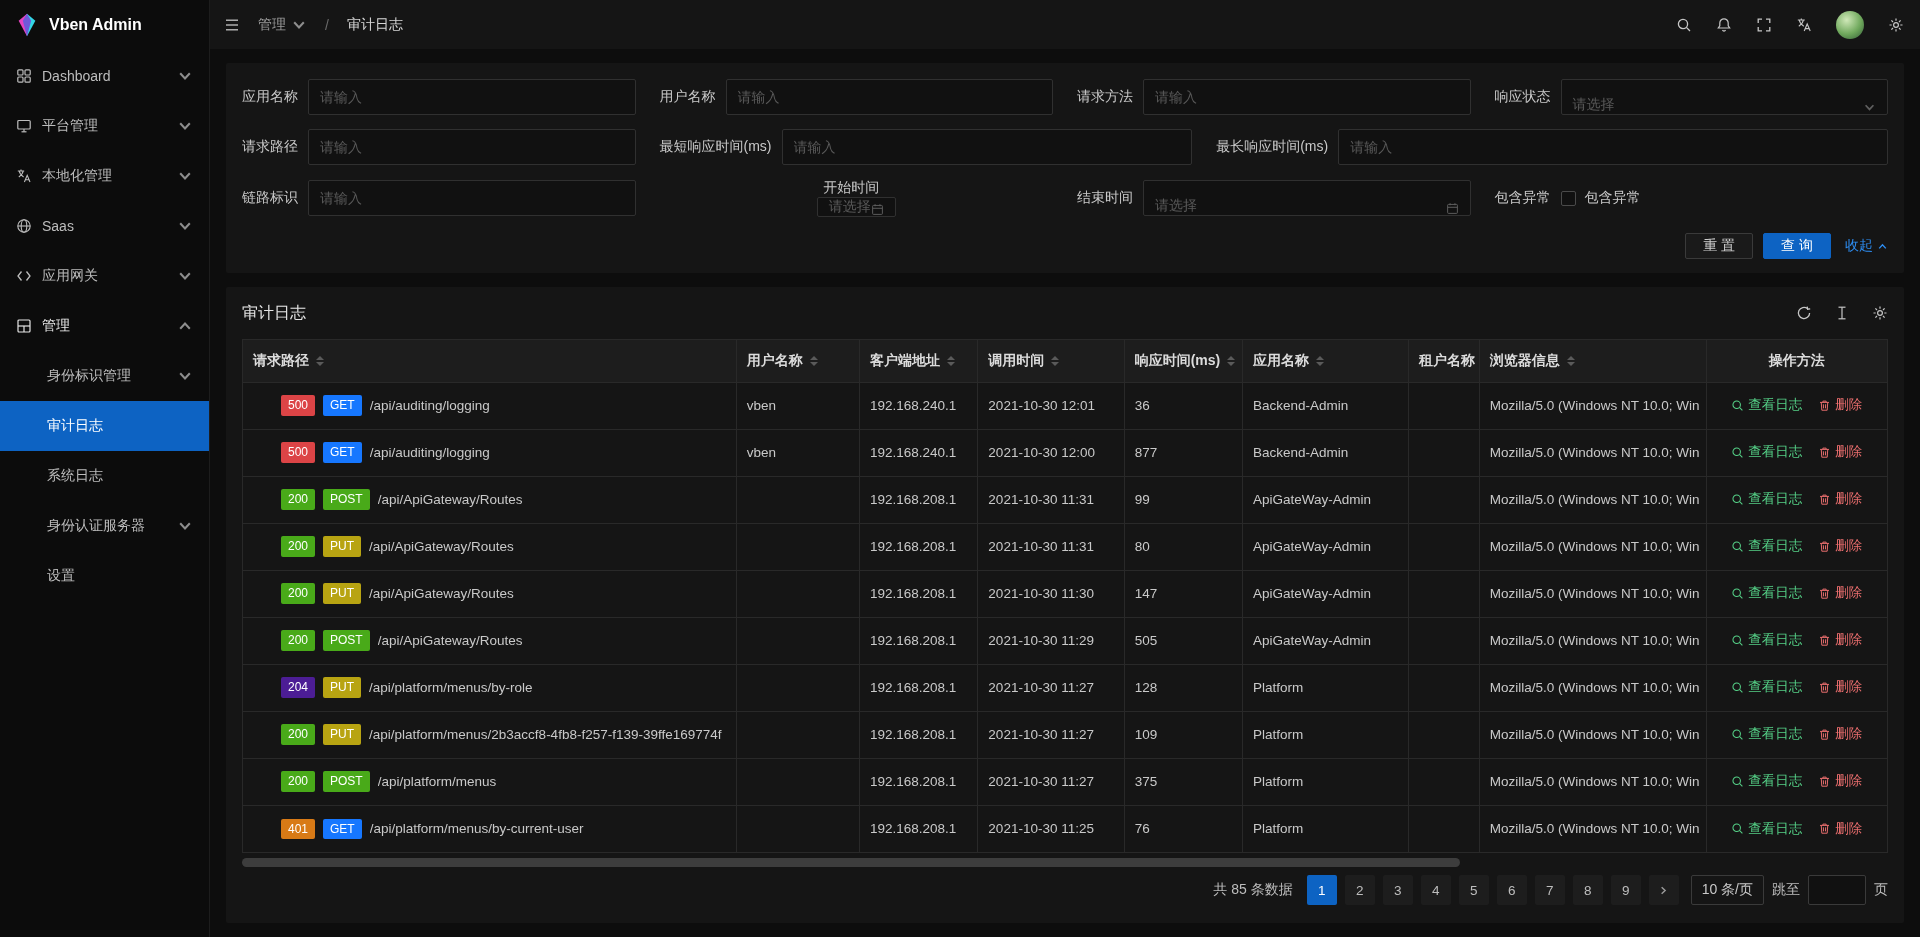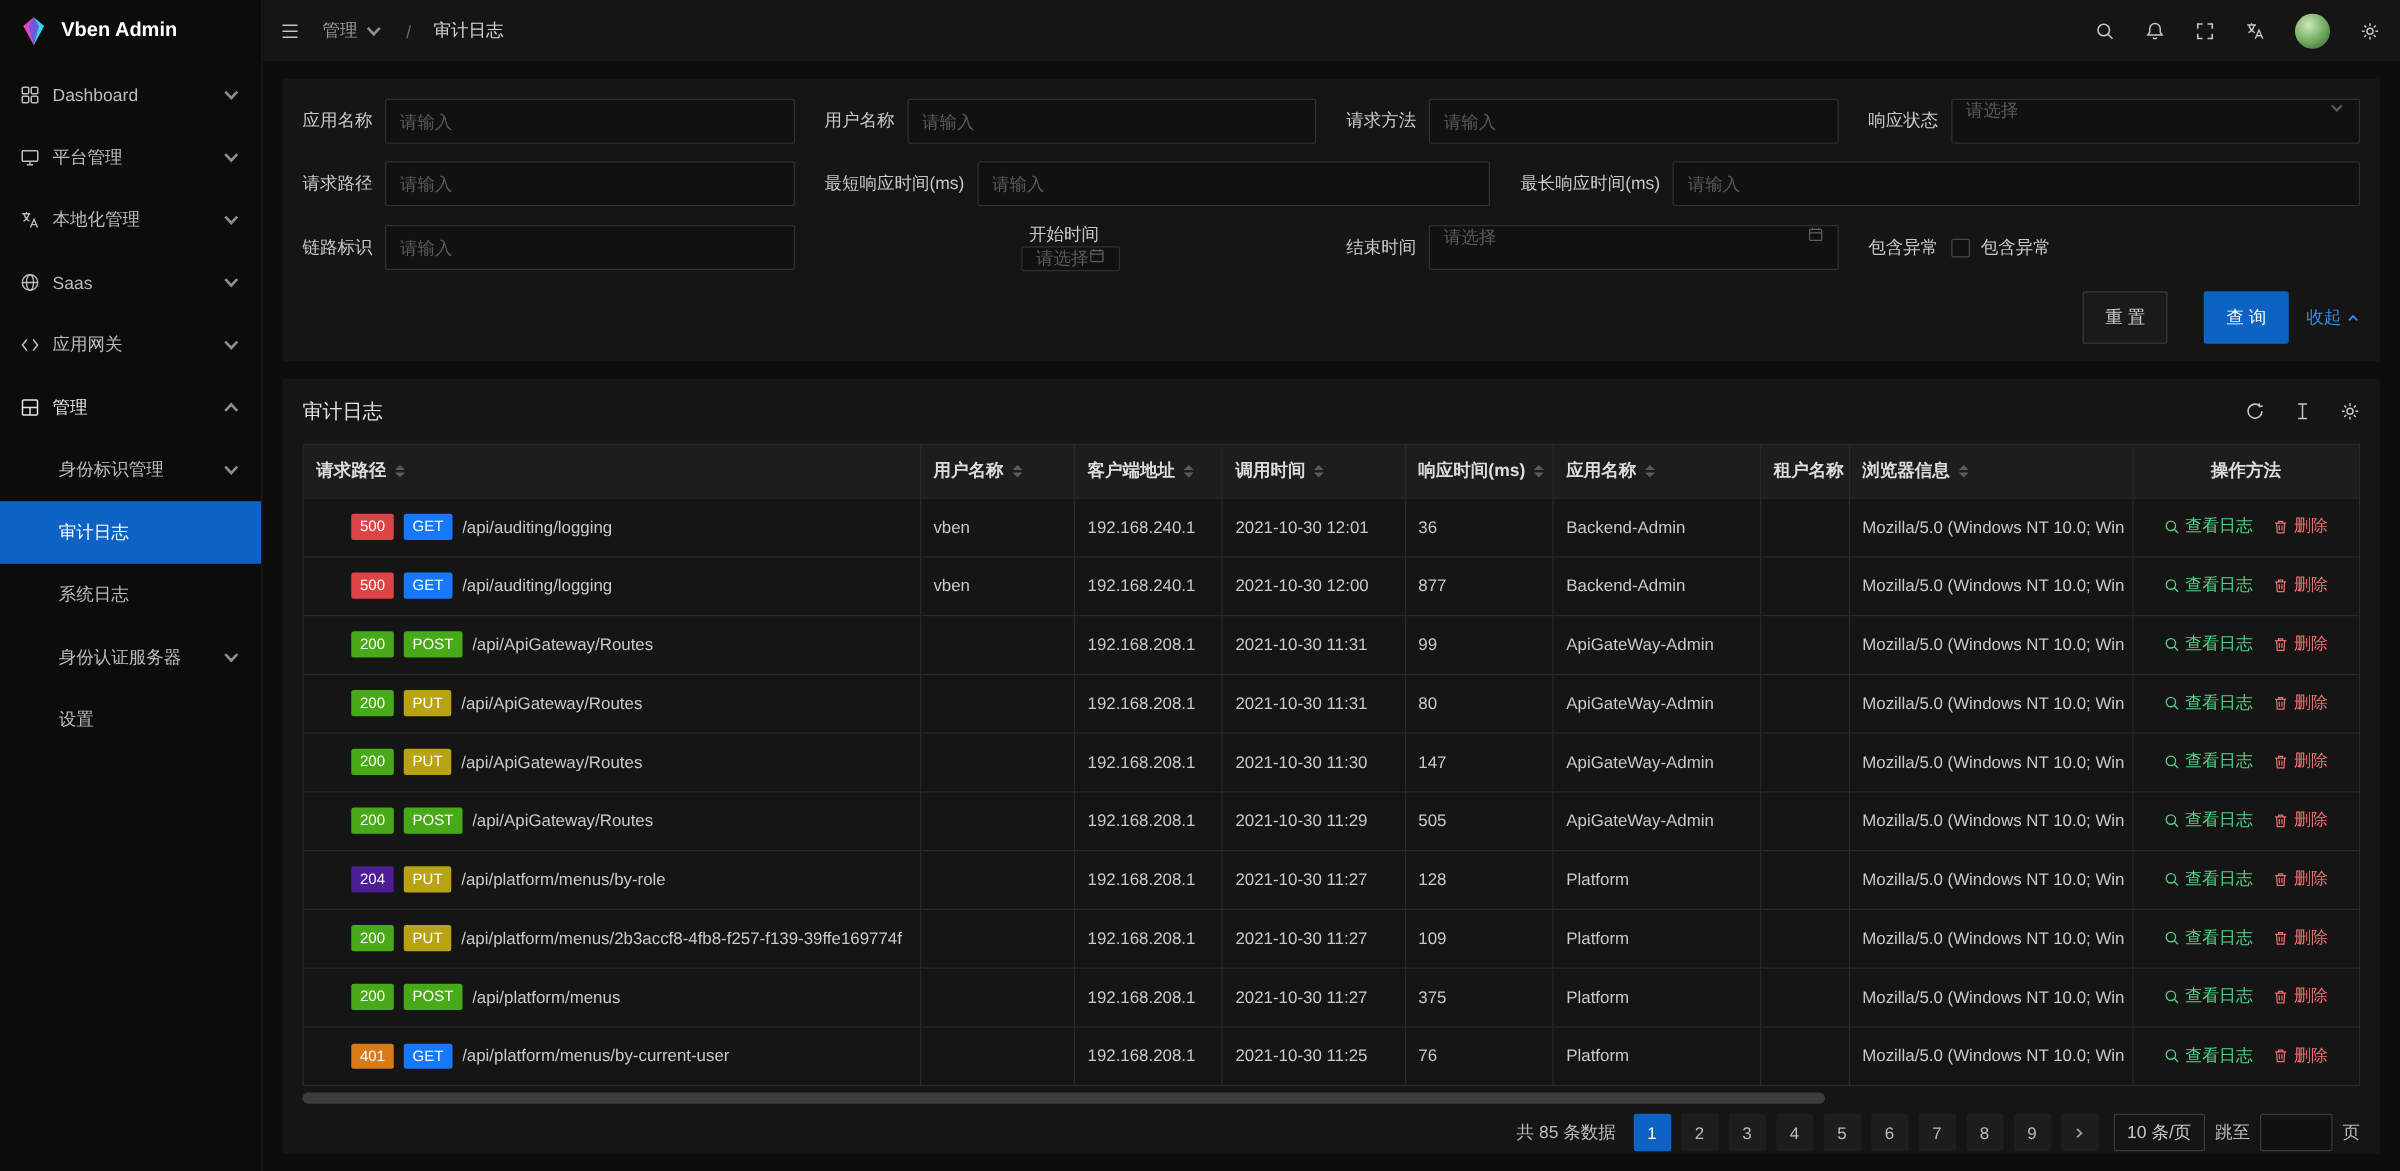--- a/index.html
+++ b/index.html
@@ -51,28 +51,28 @@
 
   
   .filter-panel { flex:none; padding:16px 16px 14px; }
   #filter-grid { display:grid; grid-template-columns:repeat(12,1fr); column-gap:24px; row-gap:14px; }
   .ffield { display:flex; align-items:center; min-width:0; }
   .flabel { white-space:nowrap; margin-right:10px; color:#c9c9c9; }
   .finput { flex:1; min-width:0; height:36px; background:#111; border:1px solid #303030; border-radius:2px;
     color:#c9c9c9; padding:0 11px; font:inherit; outline:none; }
   .finput::placeholder { color:var(--muted); }
   .fbox { flex:1; min-width:0; height:36px; background:#111; border:1px solid #303030; border-radius:2px;
-    display:flex; align-items:flex-start; justify-content:space-between; padding:0 11px; cursor:pointer; }
+    display:flex; align-items:flex-end; justify-content:space-between; padding:0 11px; cursor:pointer; }
   .fbox .ph { color:var(--muted); }
   .fbox .svgi { color:#5f5f5f; }
   .fbox .svgi svg { width:13px; height:13px; }
   .checkbox { width:15px; height:15px; border:1px solid #4a4a4a; border-radius:2px; background:#111; cursor:pointer; flex:none; }
   .cbtext { margin-left:9px; color:#c9c9c9; }
   .filter-actions { display:flex; justify-content:flex-end; align-items:center; gap:10px; margin-top:16px; }
-  .btn { height:42px; padding:0 17px; border-radius:2px; font:inherit; cursor:pointer;margin-left:19px; }
+  .btn { height:26px; padding:0 17px; border-radius:2px; font:inherit; cursor:pointer; }
   .btn.ghost { background:#1a1a1a; border:1px solid #3a3a3a; color:#cfcfcf; }
   .btn.primary { background:var(--accent); border:1px solid var(--accent); color:#fff; }
   .collapse-link { display:flex; align-items:center; gap:4px; color:var(--link); cursor:pointer; margin-left:4px; }
   .collapse-link .svgi svg { width:11px; height:11px; transform:rotate(180deg); }
 
   
   .table-panel { flex:1; min-height:0; padding:0 16px 8px; display:flex; flex-direction:column; }
   .panel-head { height:52px; flex:none; display:flex; align-items:center; justify-content:space-between; }
   .panel-title { font-size:16px; font-weight:500; color:#e3e3e3; }
   .panel-tools { display:flex; gap:22px; color:#c3c3c3; }

